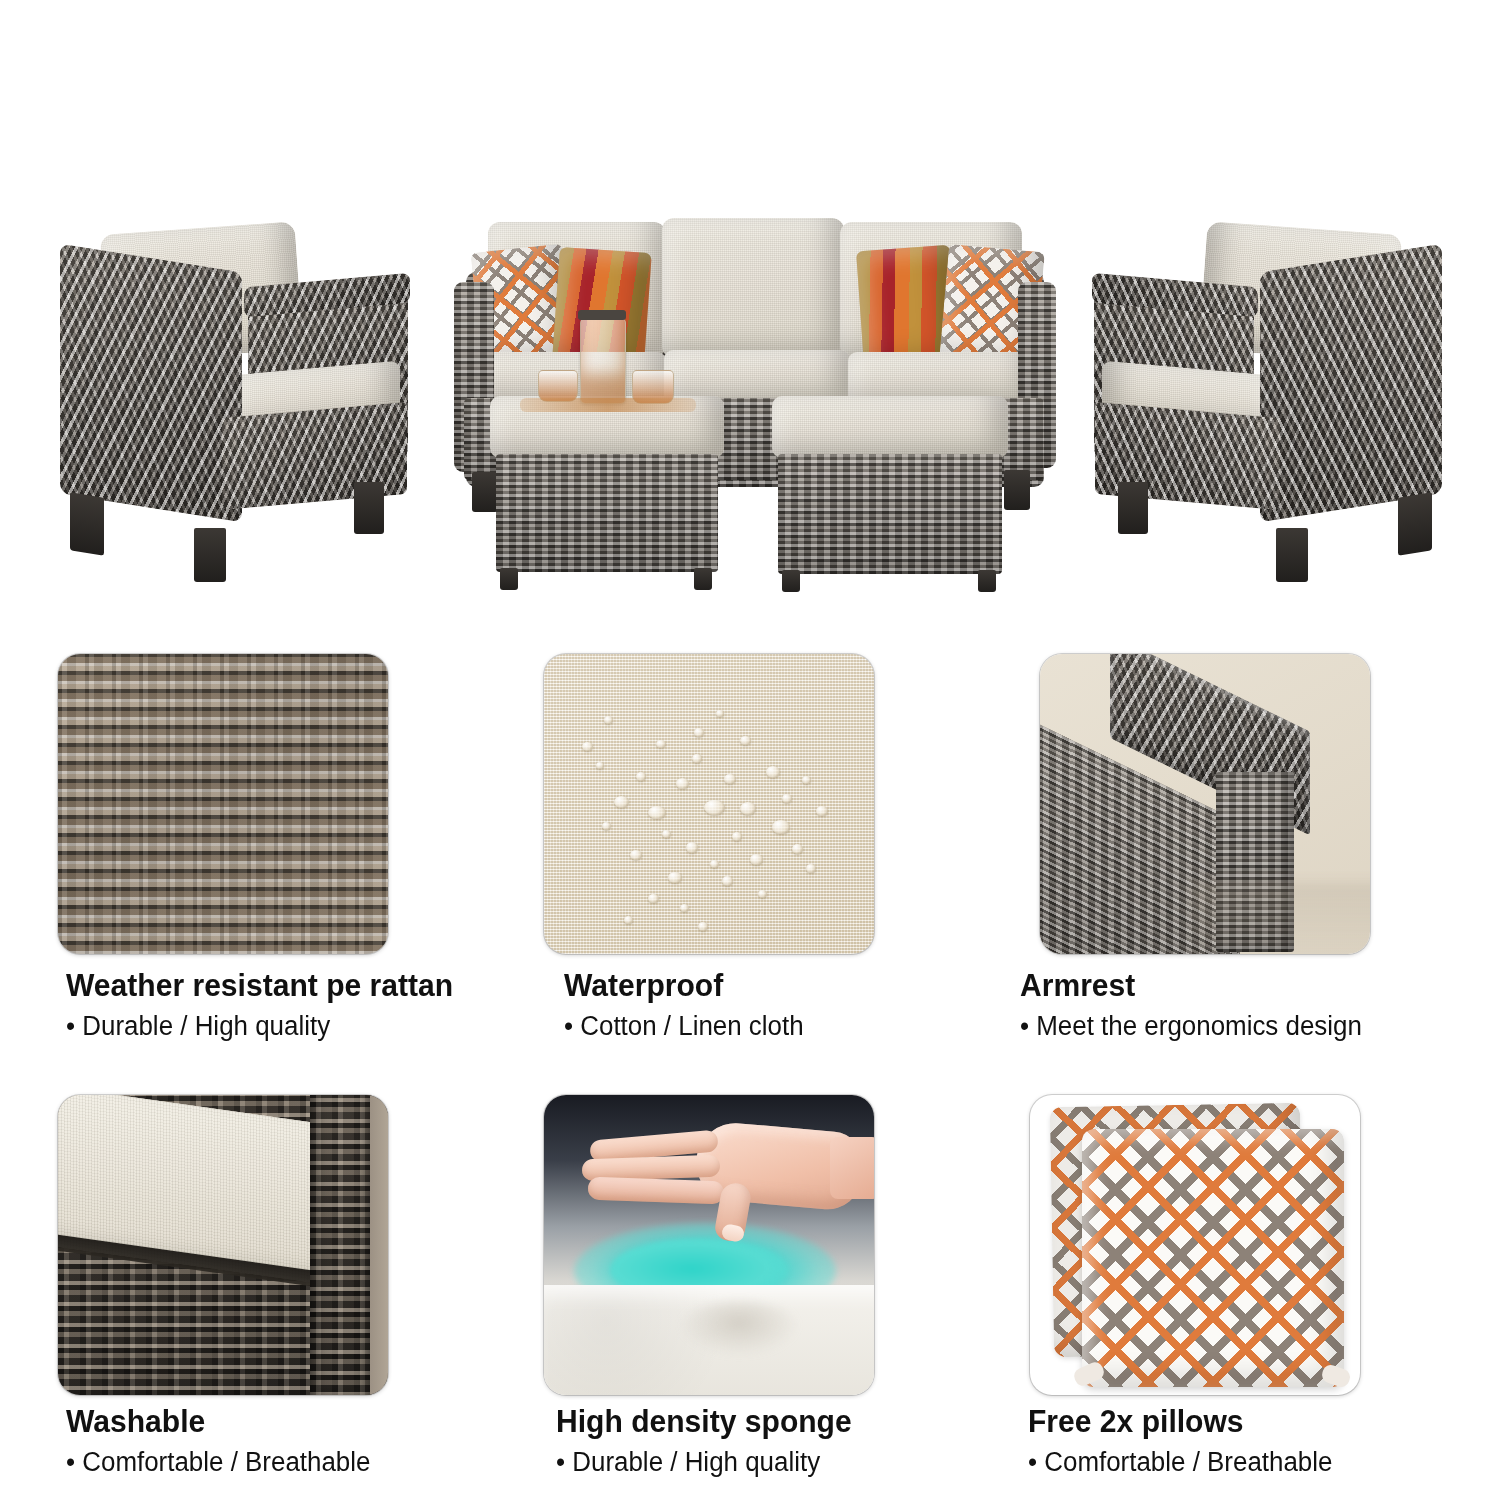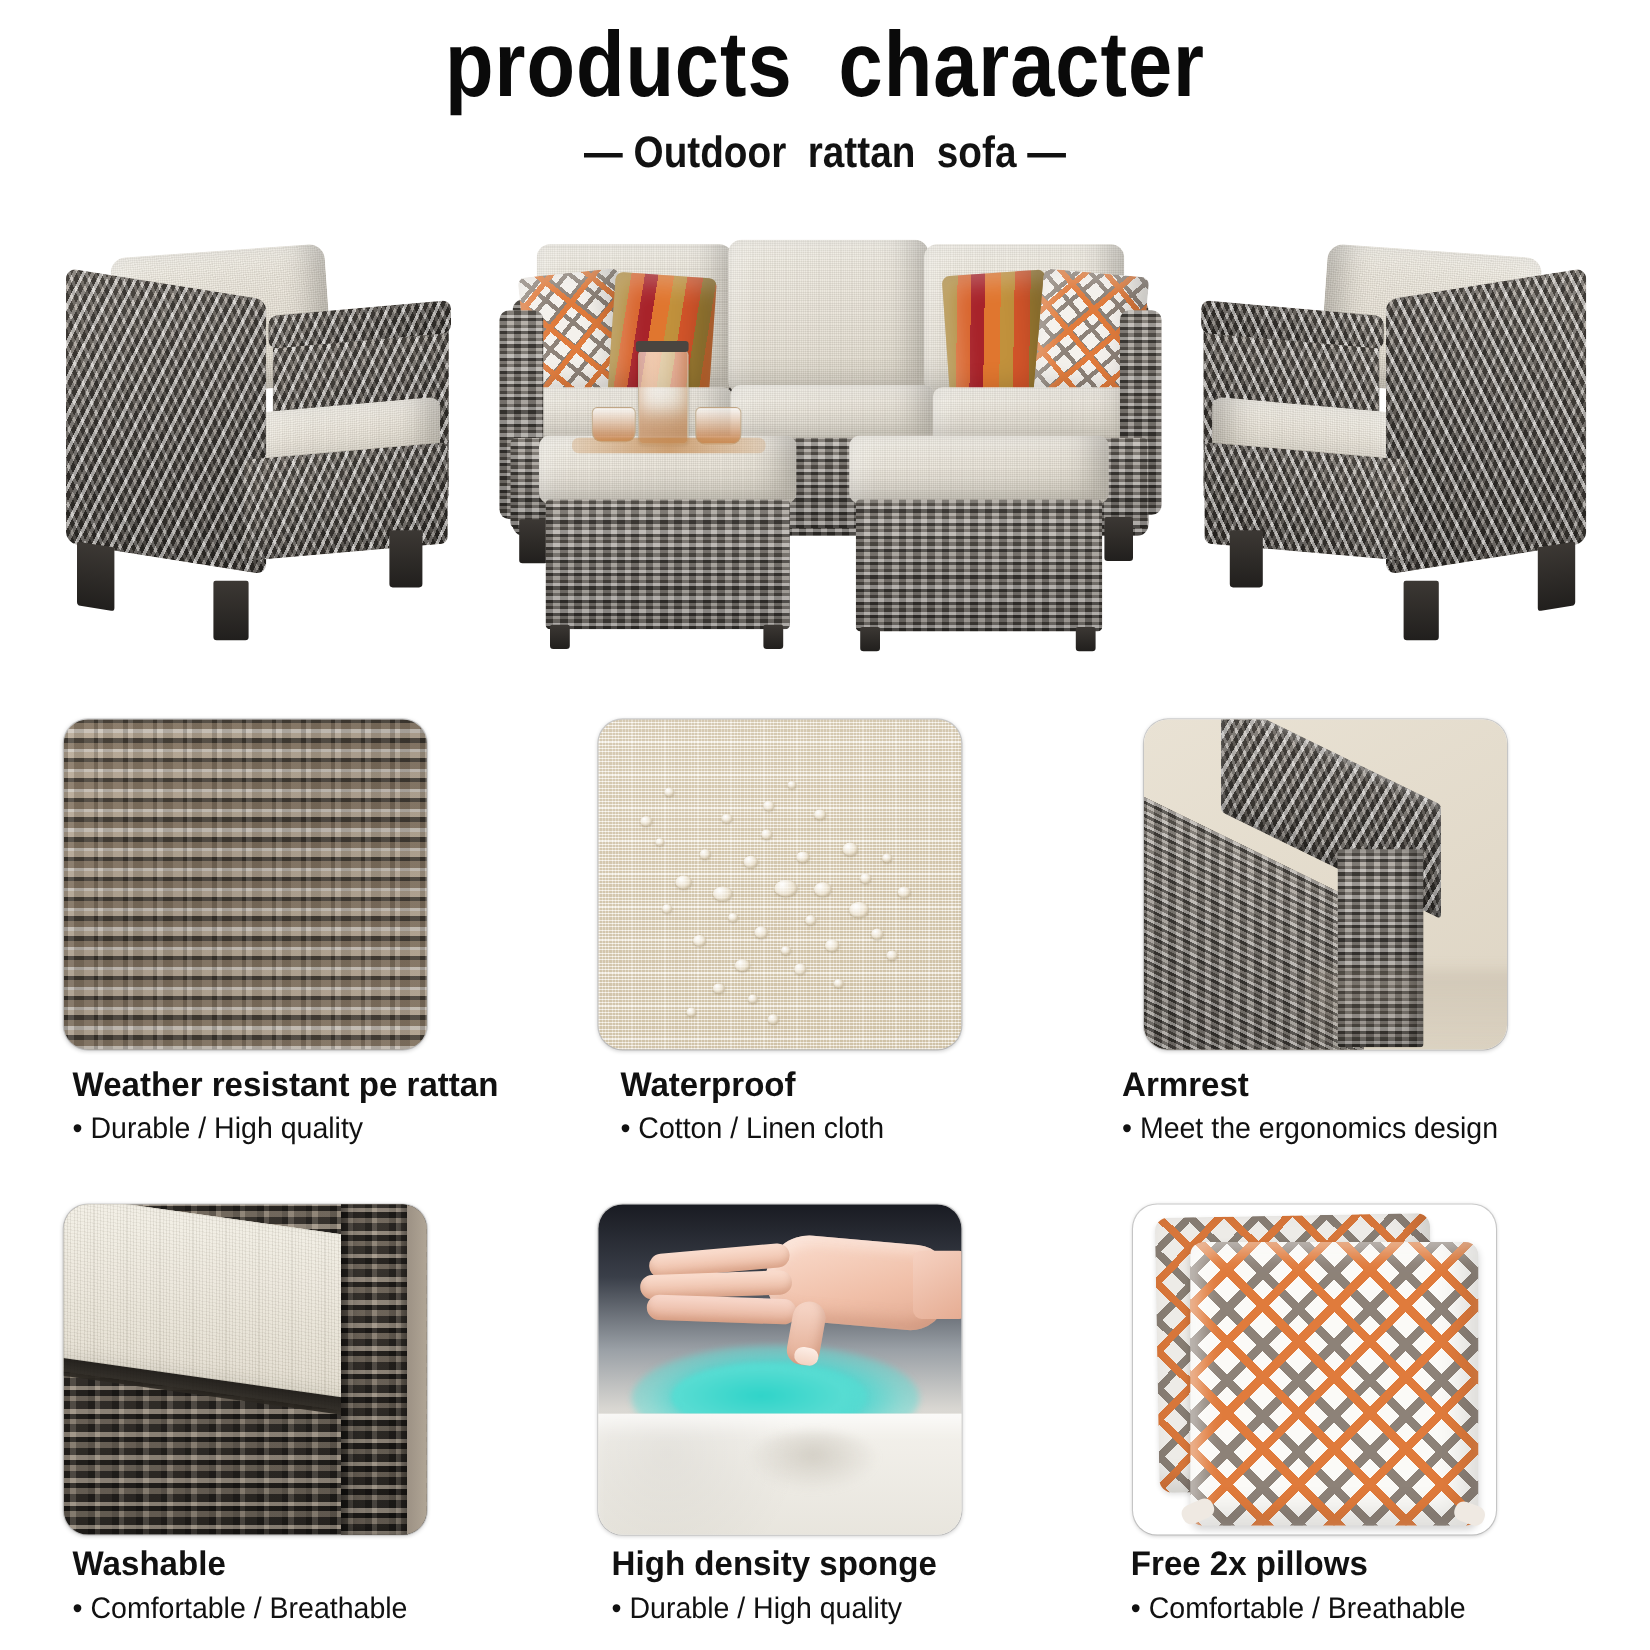--- a/index.html
+++ b/index.html
@@ -140,24 +140,20 @@
   
   .tex-sponge { background: linear-gradient(180deg,#191b22 0%,#3a3f49 22%,#9aa0a6 44%,#d9d7d2 62%,#f2f0ea 100%); }
   
   .tex-white { background:#ffffff; }
 </style>
 </head>
 <body>
 
 <div id="page">
 
-  <div id="header">
-    <div id="main-title">products  character</div>
-    <div id="sub-title">— Outdoor  rattan  sofa —</div>
-  </div>
 
   <div id="hero">
 
     <div class="furn" style="left:52px; top:20px; width:360px; height:375px;">
 
       <div class="furn cushion shade" style="left:52px; top:18px; width:195px; height:128px; border-radius:14px; transform:rotate(-4deg);"></div>
       <div class="furn wicker-a" style="left:28px; top:52px; width:42px; height:150px; border-radius:8px; transform:rotate(-4deg);"></div>
 
       <div class="furn wicker-a" style="left:196px; top:78px; width:160px; height:170px; border-radius:10px;"></div>
 

